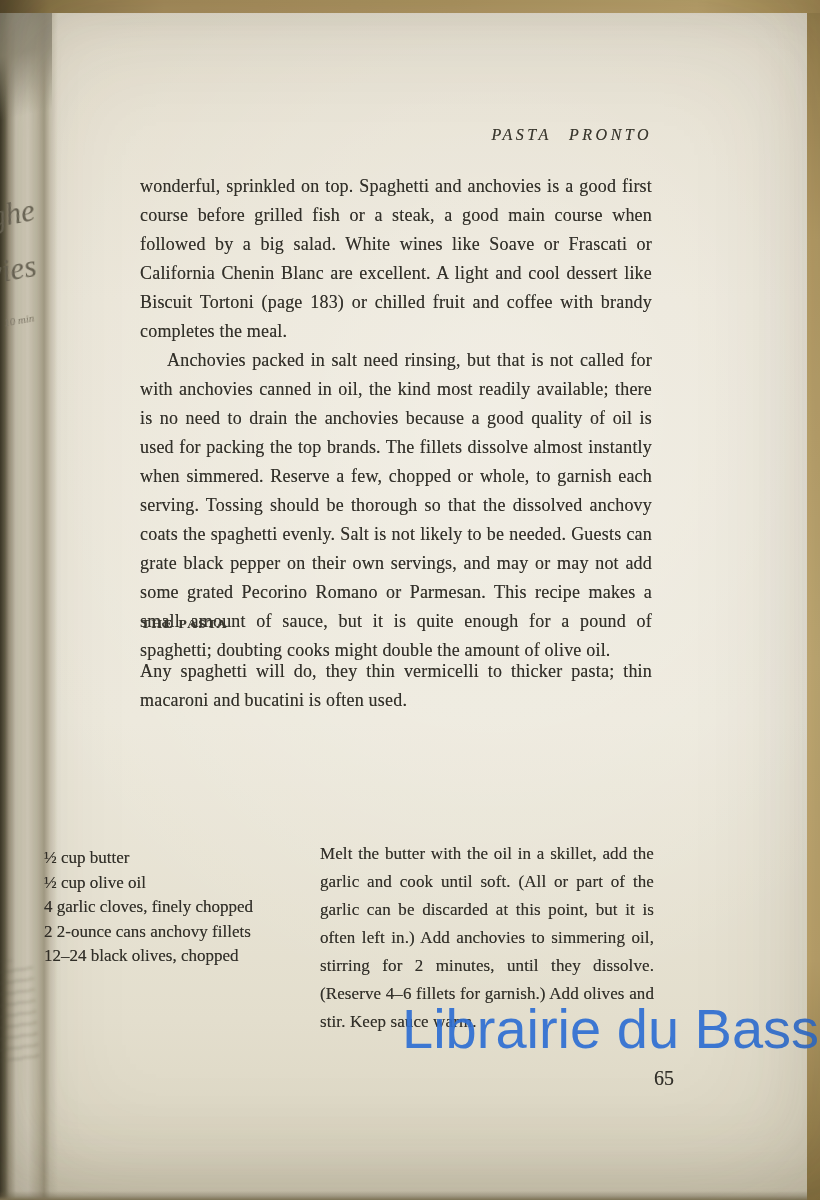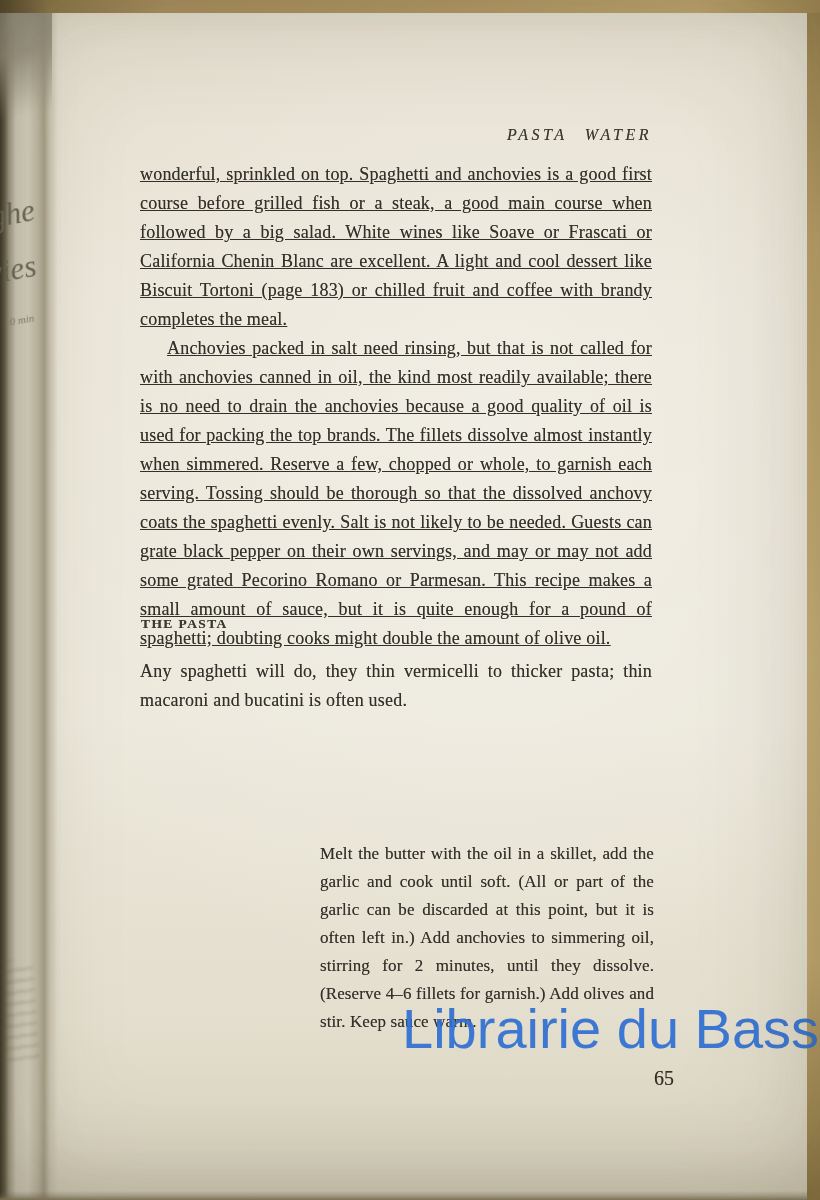--- a/index.html
+++ b/index.html
@@ -67,24 +67,23 @@
   
   .print { position: absolute; z-index: 20; text-shadow: 0 0 0.4px rgba(50,45,35,0.55); }
 
   .running-head {
     top: 126px; left: 140px; width: 512px;
     text-align: right; font-style: italic;
     font-size: 16px; letter-spacing: 3.5px; word-spacing: 10px;
     color: #3a382f;
   }
   .intro {
-    top: 160px; left: 140px; width: 512px;
+    top: 172px; left: 140px; width: 512px;
     font-size: 18px; line-height: 29px; letter-spacing: 0.2px;
     text-align: justify;
-    text-decoration: underline;
   }
   .intro p { margin: 0; }
   .intro p + p { text-indent: 27px; }
 
   .pasta-heading {
     top: 616px; left: 141px;
     font-size: 13.5px; letter-spacing: 1.4px; font-weight: 600;
     color: #3a382f;
   }
   .pasta-text {
@@ -133,31 +132,38 @@
 <div class="photo">
 
   <div class="spine"></div>
   <div class="corner-shade"></div>
 
   <div class="spine-frag frag-1">ghe</div>
   <div class="spine-frag frag-2">vies</div>
   <div class="spine-frag frag-3">10 min</div>
   <div class="smudge"></div>
 
-  <div class="print running-head">PASTA WATER</div>
+  <div class="print running-head">PASTA PRONTO</div>
 
   <div class="print intro">
     <p>wonderful, sprinkled on top. Spaghetti and anchovies is a good first course before grilled fish or a steak, a good main course when followed by a big salad. White wines like Soave or Frascati or California Chenin Blanc are excellent. A light and cool dessert like Biscuit Tortoni (page 183) or chilled fruit and coffee with brandy completes the meal.</p>
     <p>Anchovies packed in salt need rinsing, but that is not called for with anchovies canned in oil, the kind most readily available; there is no need to drain the anchovies because a good quality of oil is used for packing the top brands. The fillets dissolve almost instantly when simmered. Reserve a few, chopped or whole, to garnish each serving. Tossing should be thorough so that the dissolved anchovy coats the spaghetti evenly. Salt is not likely to be needed. Guests can grate black pepper on their own servings, and may or may not add some grated Pecorino Romano or Parmesan. This recipe makes a small amount of sauce, but it is quite enough for a pound of spaghetti; doubting cooks might double the amount of olive oil.</p>
   </div>
 
   <div class="print pasta-heading">THE PASTA</div>
   <div class="print pasta-text">Any spaghetti will do, they thin vermicelli to thicker pasta; thin macaroni and bucatini is often used.</div>
 
 
+  <div class="print ingredients">
+    <div class="item">½ cup butter</div>
+    <div class="item">½ cup olive oil</div>
+    <div class="item">4 garlic cloves, finely chopped</div>
+    <div class="item">2 2-ounce cans anchovy fillets</div>
+    <div class="item">12–24 black olives, chopped</div>
+  </div>
 
   <div class="print method">Melt the butter with the oil in a skillet, add the garlic and cook until soft. (All or part of the garlic can be discarded at this point, but it is often left in.) Add anchovies to simmering oil, stirring for 2 minutes, until they dissolve. (Reserve 4–6 fillets for garnish.) Add olives and stir. Keep sauce warm.</div>
 
   <div class="print page-number">65</div>
 
   <div class="watermark">Librairie du Bassin</div>
 
   <div class="edge-top"></div>
   <div class="edge-right"></div>
   <div class="edge-bottom"></div>

